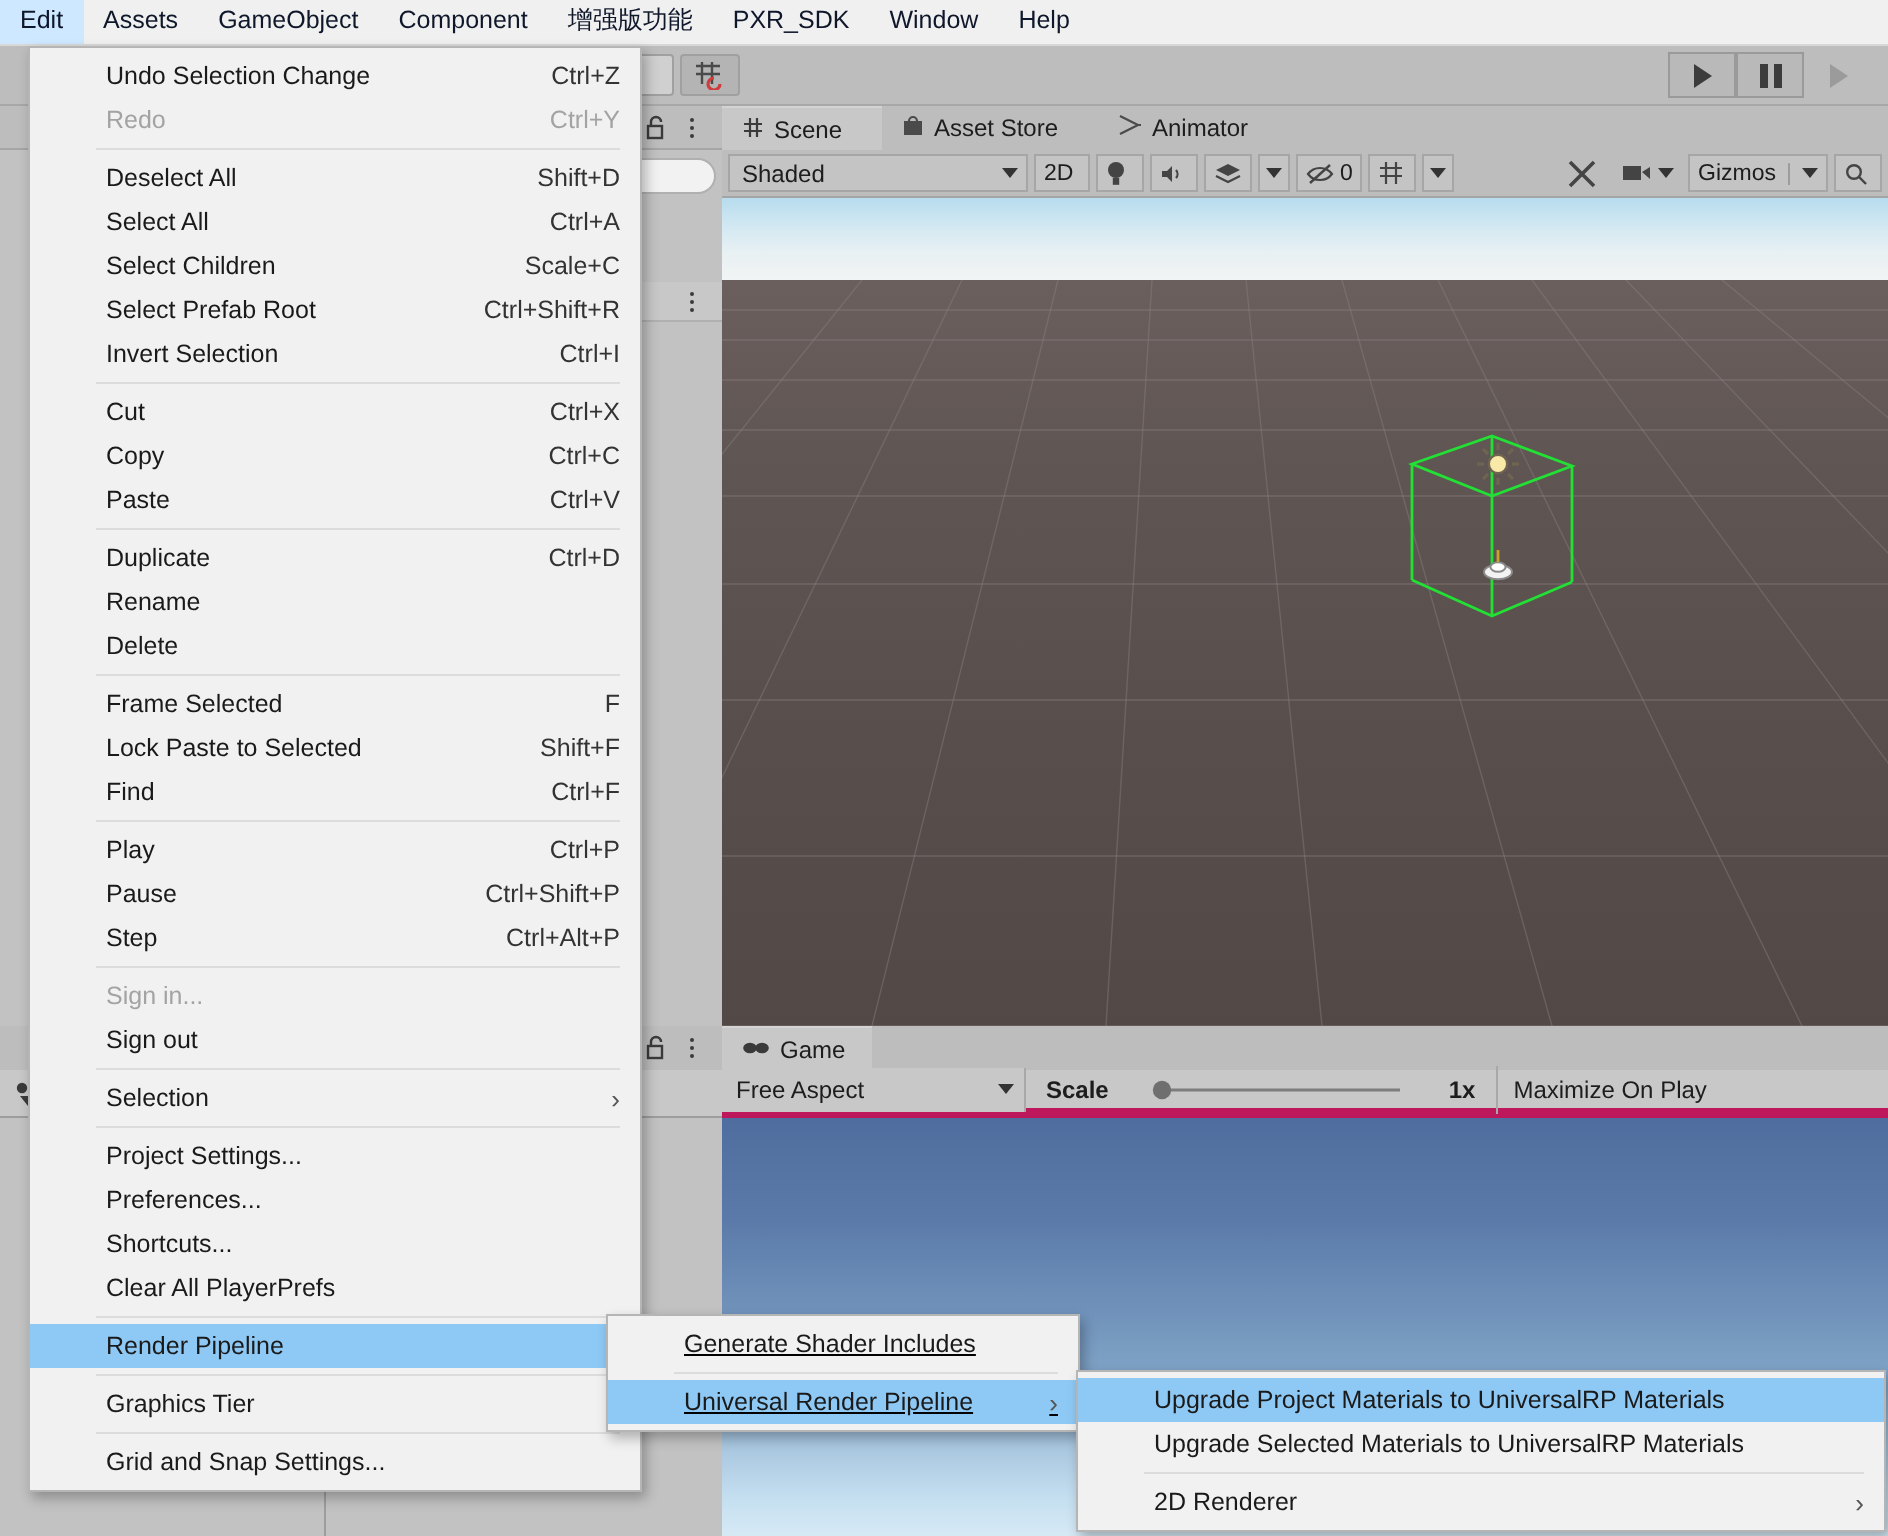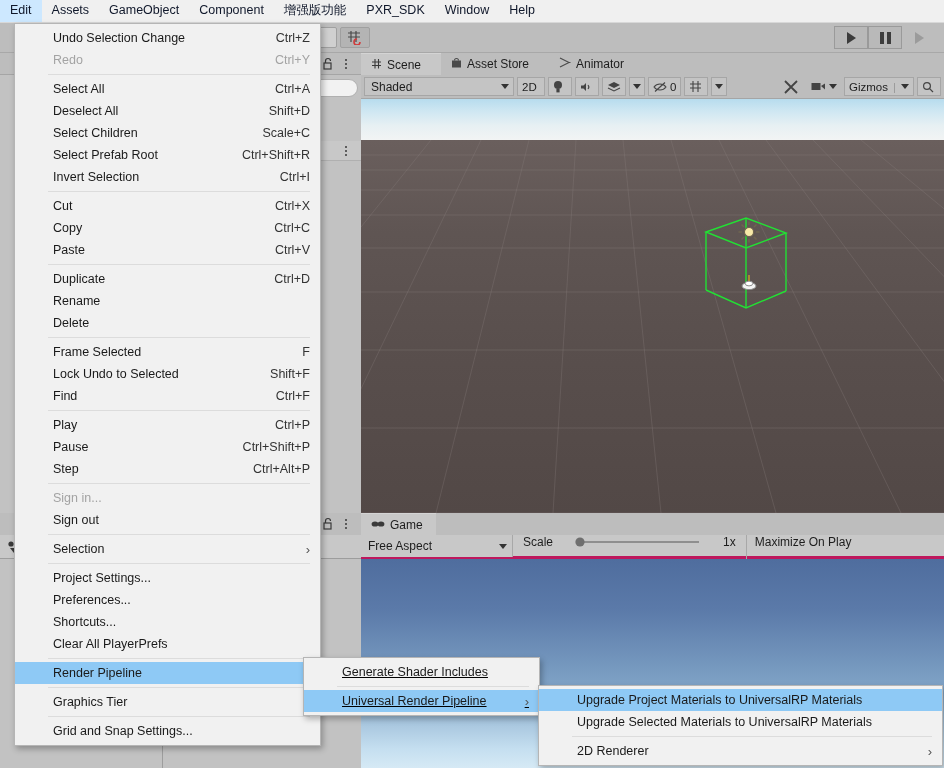--- a/index.html
+++ b/index.html
@@ -142,22 +142,22 @@
   
   .game-panel {
     position: absolute; left: 361px; top: 490px; width: 583px; height: 278px;
   }
   .game-tabrow {
     position: absolute; left: 0; top: 0; width: 583px; height: 22px;
     background: #bdbdbd;
   }
   .game-toolbar {
     position: absolute; left: 0; top: 22px; width: 583px; height: 24px;
-    background: #c8c8c8; border-bottom: 3px solid #be185d;
-    display: flex; align-items: flex-start; font-size: 12px; color: #1d1d1d;
+    background: #c8c8c8; border-bottom: 5px solid #be185d;
+    display: flex; align-items: center; font-size: 12px; color: #1d1d1d;
   }
   .gt-dd {
     width: 152px; height: 22px; background: #c8c8c8;
     border-right: 1px solid #a8a8a8;
     display: flex; align-items: center; justify-content: space-between;
     padding: 0 5px 0 7px;
   }
   .gt-sep { width: 1px; height: 24px; background: #a8a8a8; }
   .game-view {
     position: absolute; left: 0; top: 46px; width: 583px; height: 232px;
@@ -505,21 +505,21 @@
               </svg>
           </span>
           <span>Game</span>
         </div>
       </div>
       <div class="game-toolbar">
         <div class="gt-dd">
           <span>Free Aspect</span>
           <span class="caret"></span>
         </div>
-        <div style="display:flex;align-items:center;gap:20px;padding:0 10px;">
+        <div style="display:flex;align-items:center;gap:20px;padding:0 10px;font-weight:bold;">
           <span>Scale</span>
           <span style="display:flex;align-items:center;">
             <svg width="130" height="12" viewBox="0 0 130 12">
               <line x1="6" y1="6" x2="126" y2="6" stroke="#7d7d7d" stroke-width="1.6"></line>
               <circle cx="7" cy="6" r="4.6" fill="#6f6f6f"></circle>
             </svg>
           </span>
           <span>1x</span>
         </div>
         <div class="gt-sep"></div>
@@ -538,28 +538,28 @@
       <span>Undo Selection Change</span>
       <span class="sc">Ctrl+Z</span>
     </div>
     <div class="mi disabled">
       <span>Redo</span>
       <span class="sc">Ctrl+Y</span>
     </div>
     <div class="sep"></div>
 
     <div class="mi">
+      <span>Deselect All</span>
+      <span class="sc">Shift+D</span>
+    </div>
+    <div class="mi">
       <span>Select All</span>
       <span class="sc">Ctrl+A</span>
     </div>
     <div class="mi">
-      <span>Deselect All</span>
-      <span class="sc">Shift+D</span>
-    </div>
-    <div class="mi">
       <span>Select Children</span>
       <span class="sc">Scale+C</span>
     </div>
     <div class="mi">
       <span>Select Prefab Root</span>
       <span class="sc">Ctrl+Shift+R</span>
     </div>
     <div class="mi">
       <span>Invert Selection</span>
       <span class="sc">Ctrl+I</span>
@@ -592,21 +592,21 @@
       <span>Delete</span>
       <span class="sc"></span>
     </div>
     <div class="sep"></div>
 
     <div class="mi">
       <span>Frame Selected</span>
       <span class="sc">F</span>
     </div>
     <div class="mi">
-      <span>Lock Undo to Selected</span>
+      <span>Lock Paste to Selected</span>
       <span class="sc">Shift+F</span>
     </div>
     <div class="mi">
       <span>Find</span>
       <span class="sc">Ctrl+F</span>
     </div>
     <div class="sep"></div>
 
     <div class="mi">
       <span>Play</span>

